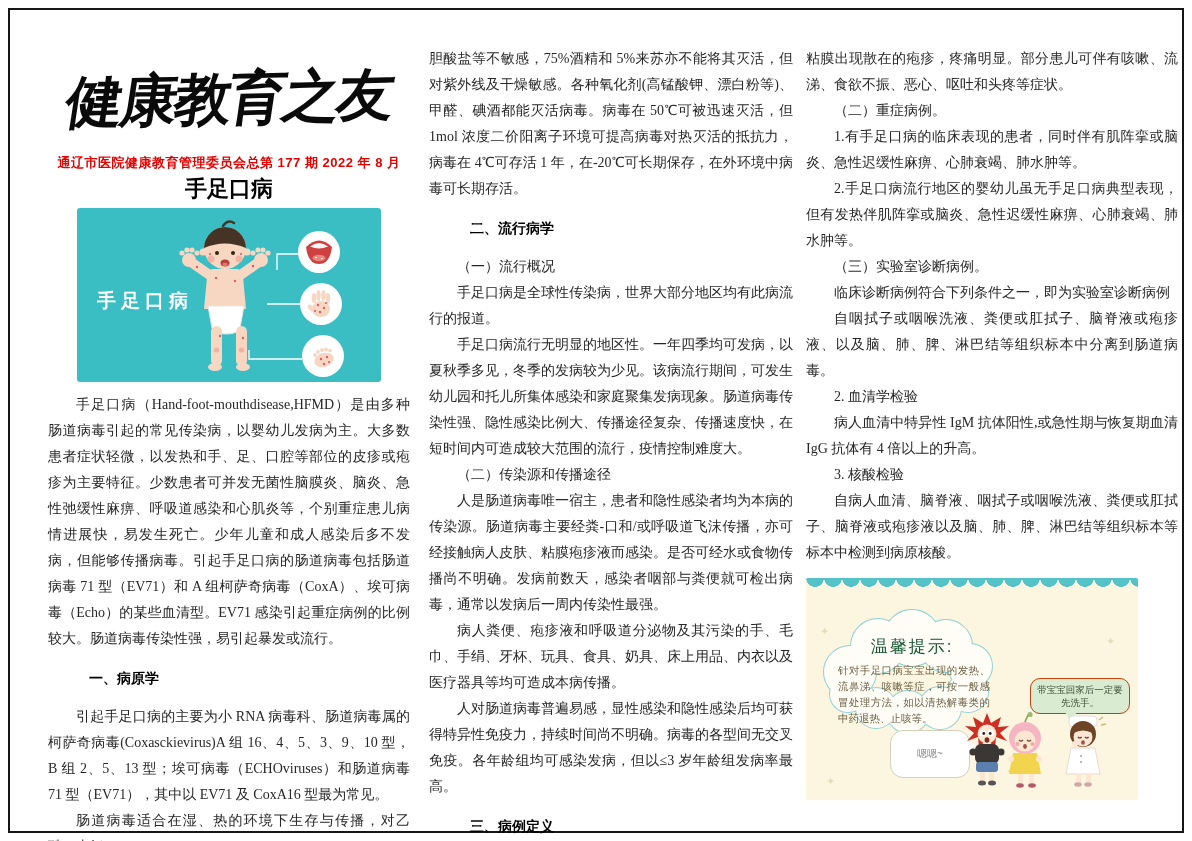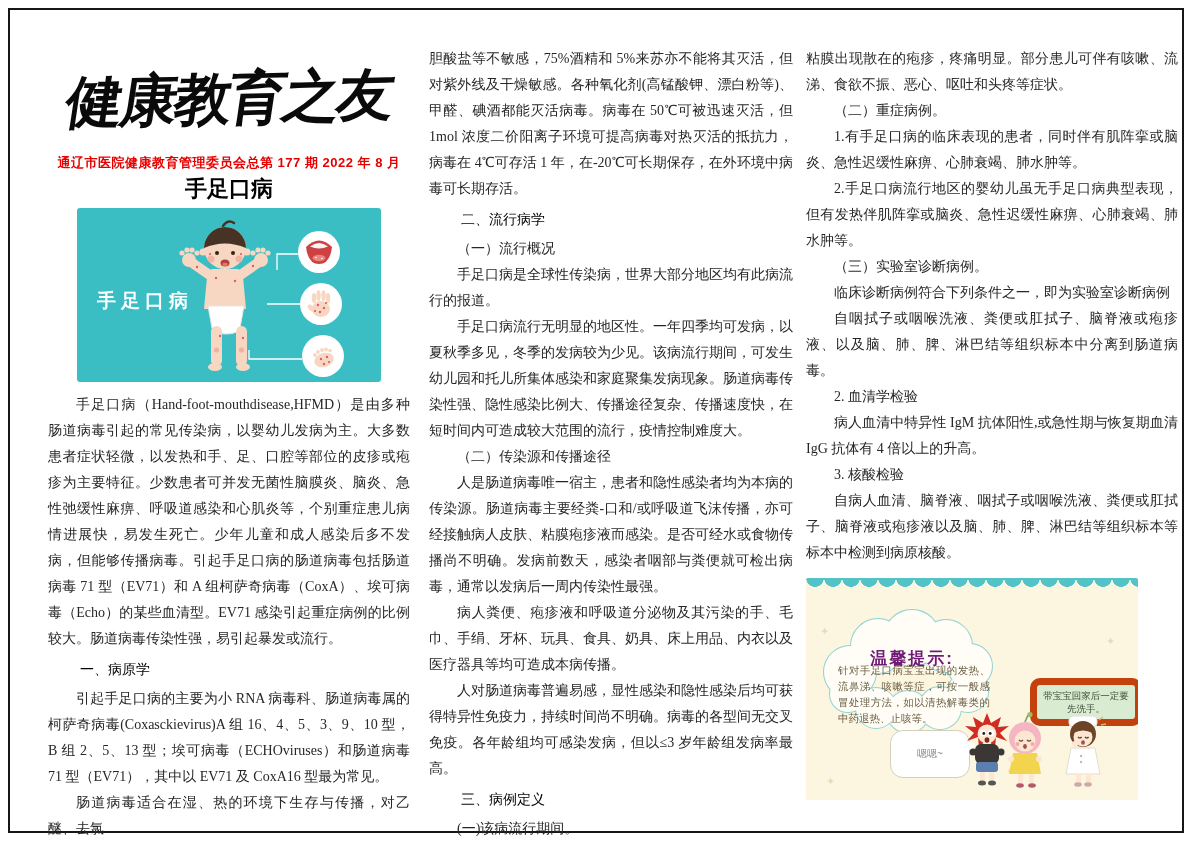--- a/index.html
+++ b/index.html
@@ -9,21 +9,21 @@
   }
   .page-border{position:absolute;left:8px;top:8px;right:8px;bottom:8px;border:2px solid #161616;pointer-events:none;}
 
   .col{position:absolute;top:46px;font-size:14px;line-height:26px;text-align:justify;}
   #col1{left:48px;width:362px;}
   #col2{left:429px;width:364px;}
   #col3{left:806px;width:372px;}
 
   .p{margin:0;text-indent:2em;}
   .cont{text-indent:0;}
-  .h{margin:4px;text-indent:2em;font-family:"Liberation Sans",sans-serif;font-weight:normal;color:#000;}
+  .h{margin:13px;text-indent:2em;font-family:"Liberation Sans",sans-serif;font-weight:bold;color:#000;}
   .sub{margin:0;text-indent:2em;}
 
   .masthead{
     margin:10px 0 0 0;font-size:57px;line-height:86px;font-weight:bold;text-align:center;
     font-family:"Liberation Serif",serif;color:#0a0a0a;letter-spacing:-3px;
     transform:skewX(-10deg) rotate(-1.5deg);
   }
   .issue{
     margin-top:12px;font-family:"Liberation Sans",sans-serif;font-weight:bold;
     color:#e60000;font-size:13px;line-height:18px;text-align:center;letter-spacing:0.5px;
@@ -41,30 +41,30 @@
   }
 
   .tips{position:relative;width:332px;height:222px;margin-top:12px;background:#fcf5df;border-radius:2px;overflow:hidden;}
   .tips-scallop{
     position:absolute;top:0;left:0;right:0;height:14px;
     background-image:radial-gradient(circle 9px at 9px 0px, #54c3c7 96%, rgba(0,0,0,0) 100%);
     background-size:18px 14px;background-repeat:repeat-x;
   }
   .tips-cloud{position:absolute;left:6px;top:22px;}
   .tips-title{
-    position:absolute;left:40px;top:68px;width:132px;text-align:center;
-    color:#701a75;font-size:17px;font-weight:bold;letter-spacing:2px;
+    position:absolute;left:40px;top:56px;width:132px;text-align:center;
+    color:#14532d;font-size:17px;font-weight:normal;letter-spacing:2px;
     font-family:"Liberation Sans",sans-serif;text-shadow:0 1px 0 #fff;
   }
   .tips-body{
     position:absolute;left:32px;top:84px;width:152px;font-size:10.5px;line-height:16px;
     color:#6d6046;text-align:justify;font-family:Liberation Sans, sans-serif;
   }
   .bubble-nurse{
-    position:absolute;left:224px;top:100px;width:88px;background:#d9ecd2;border:7px solid #c2410c;
+    position:absolute;left:224px;top:100px;width:88px;background:#d9ecd2;border:1px solid #c2410c;
     border-radius:10px;padding:4px 5px;font-size:9.5px;line-height:13px;color:#41503b;
     text-align:center;font-family:"Liberation Sans",sans-serif;
   }
   .bubble-nurse::after{
     content:"";position:absolute;left:34px;bottom:-8px;width:0;height:0;
     border-left:5px solid transparent;border-right:7px solid transparent;border-top:9px solid #d9ecd2;
   }
   .bubble-kid{
     position:absolute;left:84px;top:152px;width:66px;background:#fff;border:1px solid #d5cfbd;
     border-radius:13px;padding:17px 6px;font-size:10px;line-height:12px;color:#8a8a8a;

